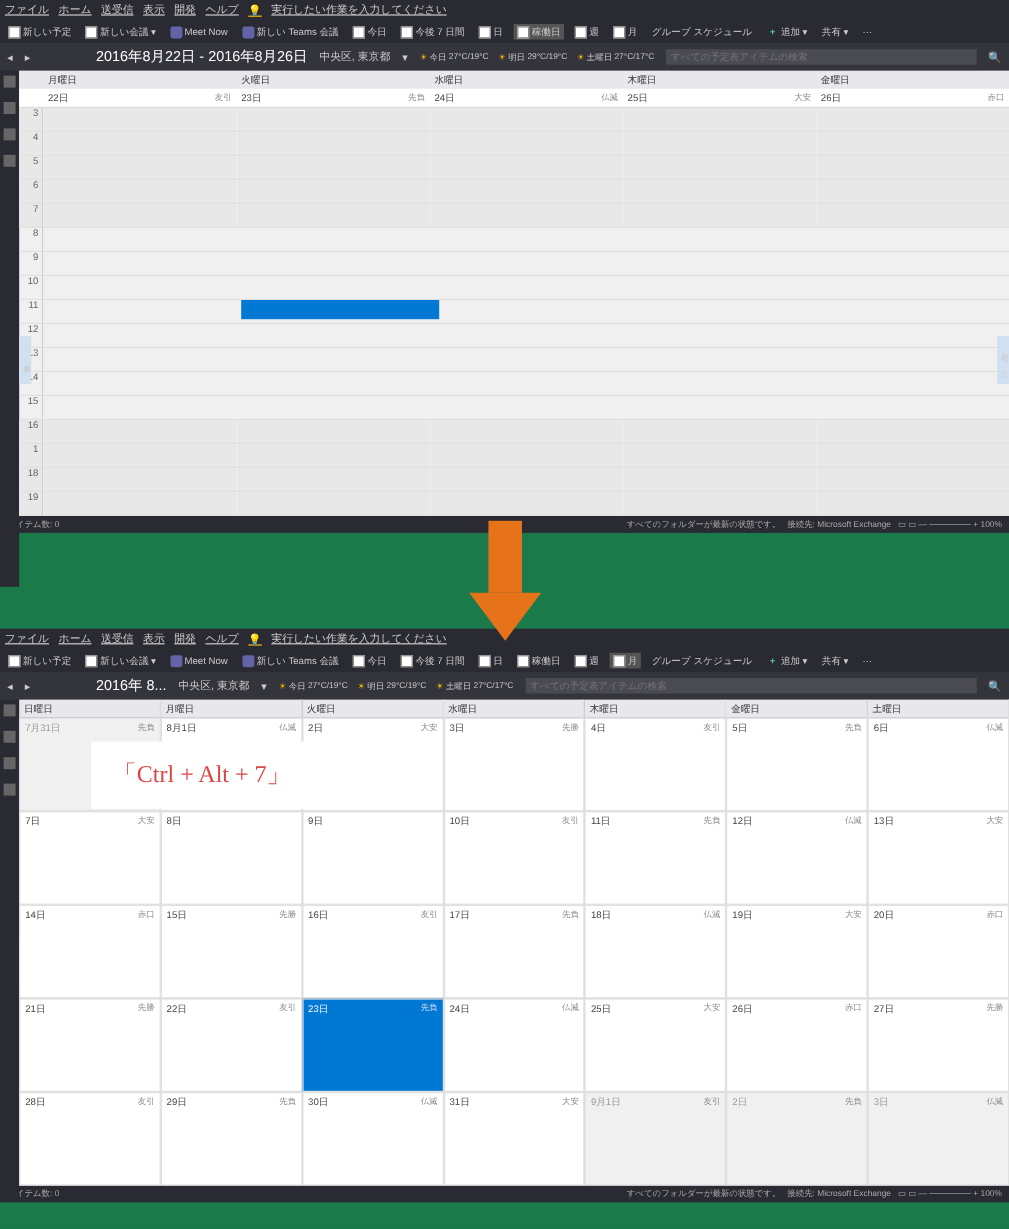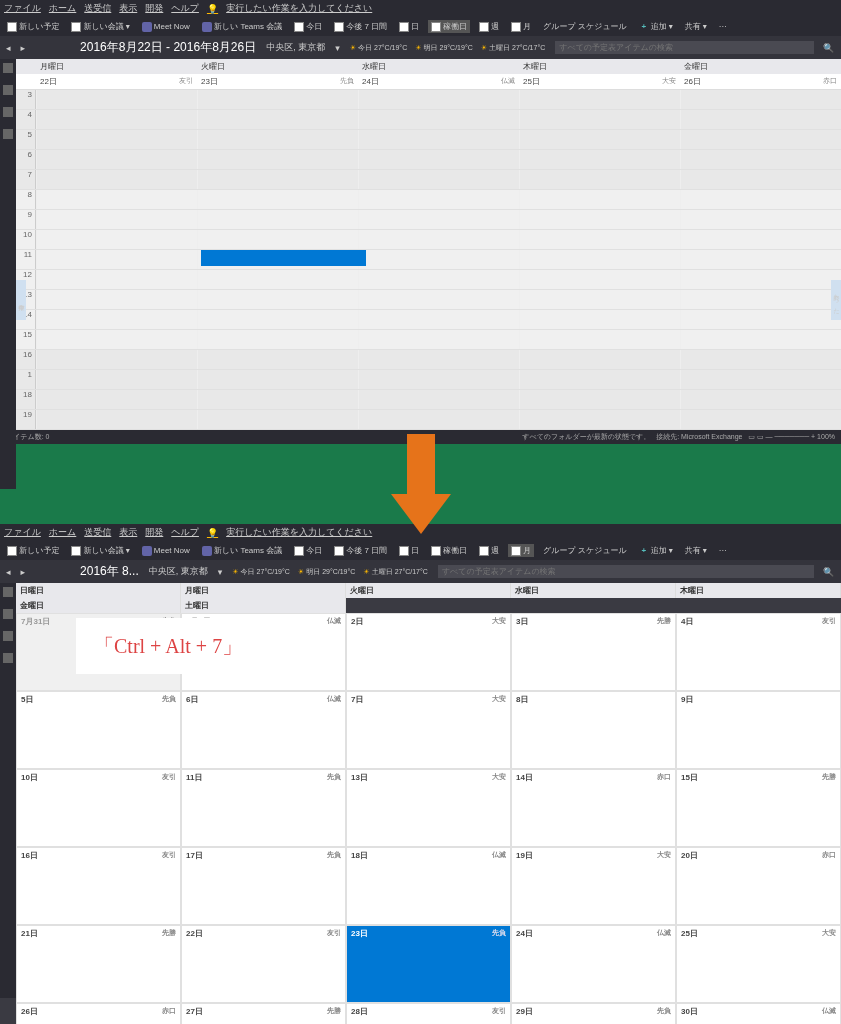--- a/index.html
+++ b/index.html
@@ -37,21 +37,21 @@
 .timerow.shade { background: #e8e8e8; }
 .hour { width: 20px; text-align: right; padding-right: 3px; color: #666; font-size: 8px; border-right: 1px solid #ccc; }
 .slot { flex: 1; border-left: 1px solid #eee; }
 .event { position: absolute; background: #0078d4; }
 .tab { position: absolute; width: 10px; height: 40px; background: #d0e0f0; font-size: 6px; writing-mode: vertical-rl; display: flex; align-items: center; justify-content: center; }
 .taskbar { background: #f5f5f5; padding: 3px 6px; font-size: 8px; color: #555; border-top: 1px solid #ccc; }
 .status { display: flex; background: #2a2a32; padding: 2px 6px; font-size: 7px; justify-content: space-between; color: #aaa; }
 .arrow { width: 60px; height: 100px; margin: -10px auto -10px; position: relative; z-index: 10; }
 .arrow-shaft { width: 28px; height: 60px; background: #e6731a; margin: 0 auto; }
 .arrow-head { width: 0; height: 0; border-left: 30px solid transparent; border-right: 30px solid transparent; border-top: 40px solid #e6731a; }
-.month-grid { display: grid; grid-template-columns: repeat(5, 1fr); font-weight: bold; }
+.month-grid { display: grid; grid-template-columns: repeat(7, 1fr); }
 .mh { background: #e8e8ec; padding: 2px 4px; font-size: 8px; color: #333; border-right: 1px solid #ddd; }
 .mc { height: 78px; border: 1px solid #e0e0e0; padding: 2px 4px; font-size: 8px; color: #444; position: relative; background: #fff; }
 .mc.dim { background: #f0f0f0; color: #999; }
 .mc.sel { background: #0078d4; color: #fff; }
 .mc .rk { position: absolute; right: 4px; top: 2px; font-size: 7px; color: #888; }
 .mc.sel .rk { color: #dde; }
 .overlay { position: absolute; background: #fff; padding: 12px 18px; font-size: 20px; color: #d44; z-index: 5; font-family: serif; line-height: 1.6; }
 .month-wrap { position: relative; margin-left: 16px; }
 </style>
 </head>
@@ -427,20 +427,21 @@
           <div class="mc">2日<span class="rk">大安</span></div>
           <div class="mc">3日<span class="rk">先勝</span></div>
           <div class="mc">4日<span class="rk">友引</span></div>
           <div class="mc">5日<span class="rk">先負</span></div>
           <div class="mc">6日<span class="rk">仏滅</span></div>
           <div class="mc">7日<span class="rk">大安</span></div>
           <div class="mc">8日<span class="rk"></span></div>
           <div class="mc">9日<span class="rk"></span></div>
           <div class="mc">10日<span class="rk">友引</span></div>
           <div class="mc">11日<span class="rk">先負</span></div>
+          <div class="mc">12日<span class="rk">仏滅</span></div>
           <div class="mc">13日<span class="rk">大安</span></div>
           <div class="mc">14日<span class="rk">赤口</span></div>
           <div class="mc">15日<span class="rk">先勝</span></div>
           <div class="mc">16日<span class="rk">友引</span></div>
           <div class="mc">17日<span class="rk">先負</span></div>
           <div class="mc">18日<span class="rk">仏滅</span></div>
           <div class="mc">19日<span class="rk">大安</span></div>
           <div class="mc">20日<span class="rk">赤口</span></div>
           <div class="mc">21日<span class="rk">先勝</span></div>
           <div class="mc">22日<span class="rk">友引</span></div>

